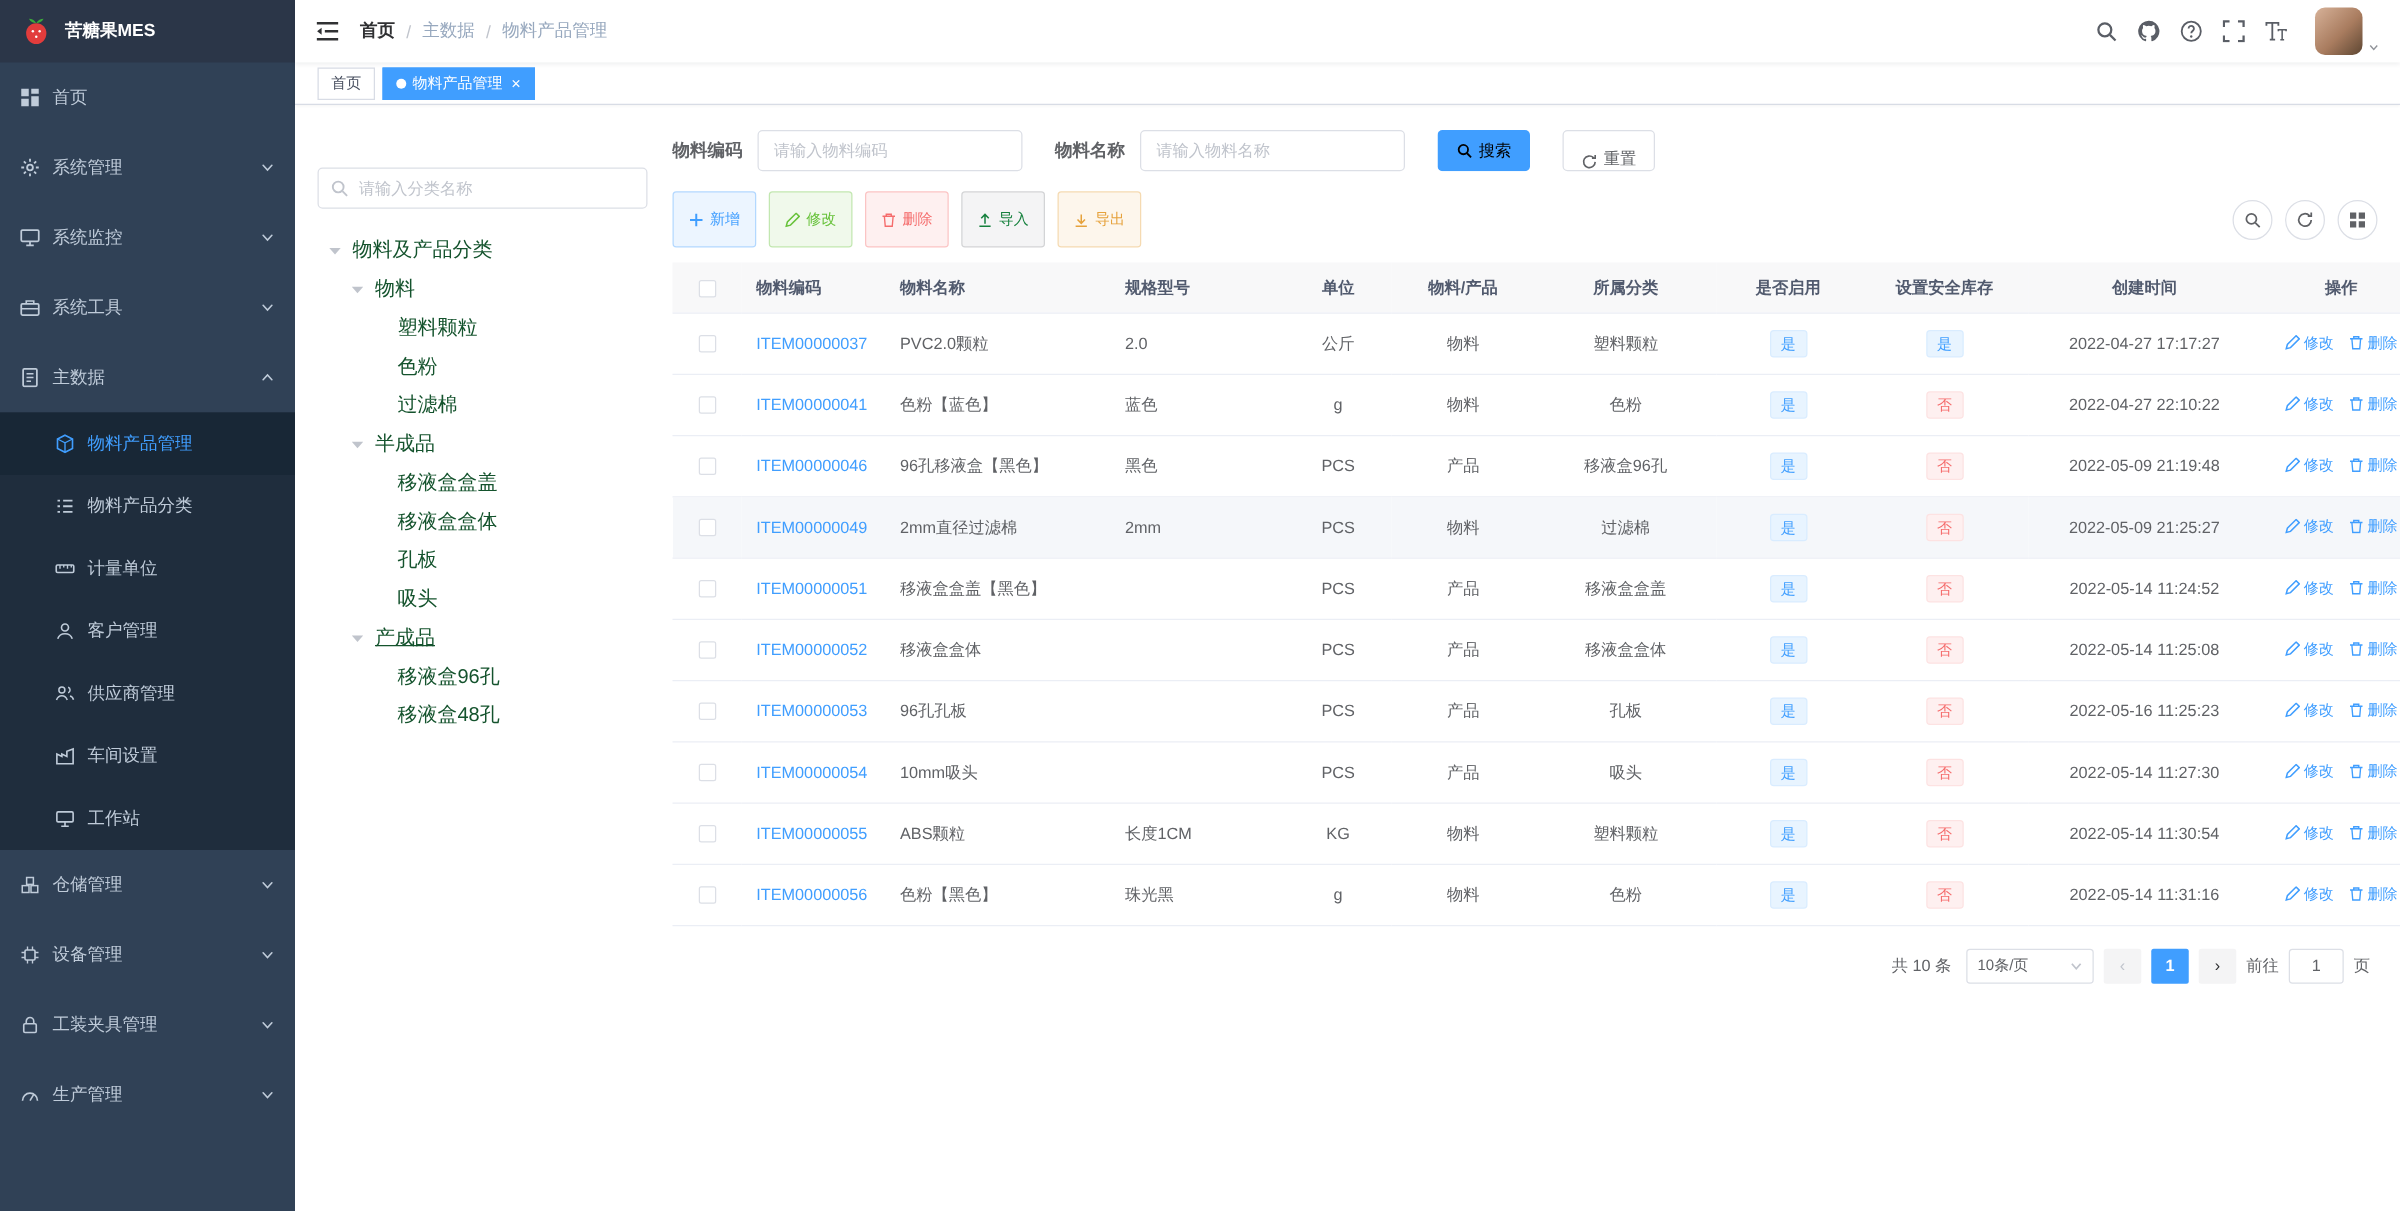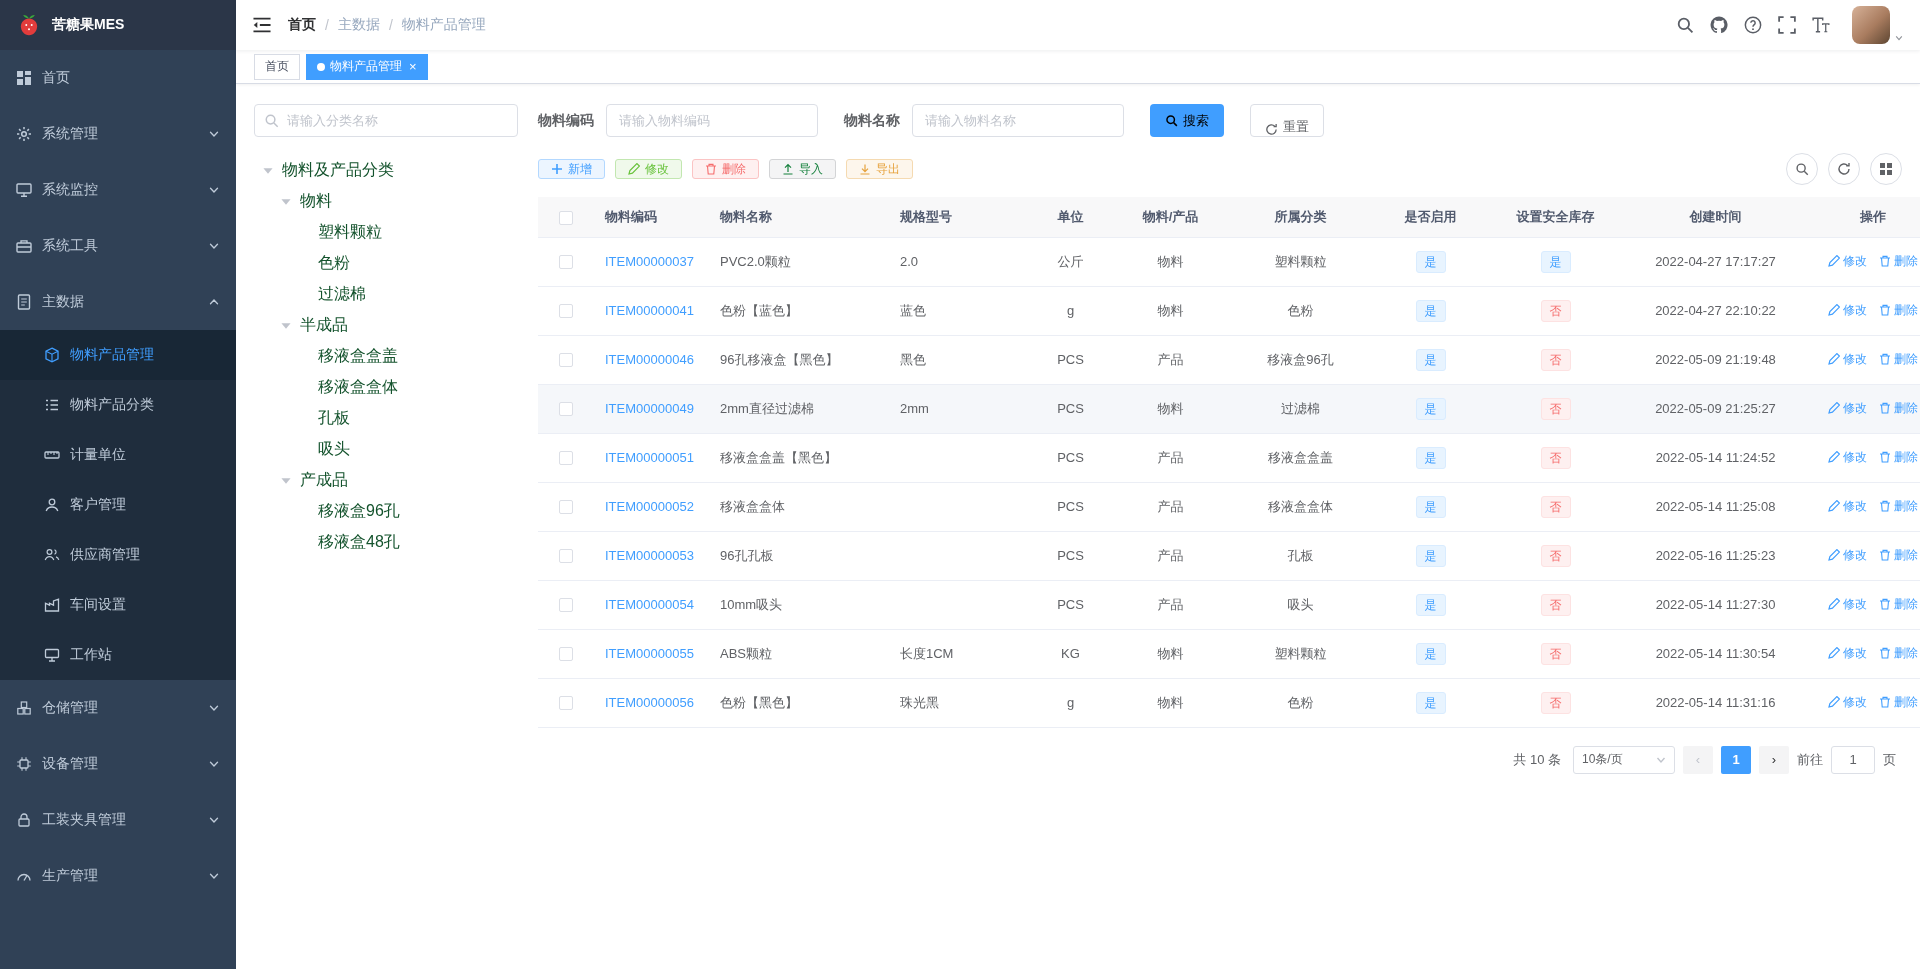--- a/index.html
+++ b/index.html
@@ -46,21 +46,21 @@
   .tag { height:26px; display:inline-flex; align-items:center; gap:5px; padding:0 10px; font-size:12px;
     border:1px solid #d8dce5; background:#fff; color:#495060; cursor:pointer; }
   .tag.active { background:#409eff; border-color:#409eff; color:#fff; }
   .tag-dot { width:8px; height:8px; border-radius:50%; background:#fff; }
   .tag-close { font-size:13px; line-height:1; margin-left:2px; cursor:pointer; }
 
   
   .content { flex:1; display:flex; gap:20px; padding:20px 18px; background:#fff; overflow:hidden; }
 
   .tree-panel { width:264px; flex-shrink:0; }
-  .tree-search { position:relative; }
+  .tree-search { position:relative;margin-top:30px; }
   .tree-search .icon { position:absolute; left:10px; top:9px; width:15px; height:15px; color:#c0c4cc; }
   .tree-search input { width:100%; height:33px; border:1px solid #dcdfe6; border-radius:4px;
     padding:0 10px 0 32px; font-size:13px; color:#606266; outline:none; }
   input::placeholder { color:#c0c4cc; }
   .tree { margin-top:18px; font-size:16px; color:#14532d; }
   .tree-node { height:31px; display:flex; align-items:center; gap:4px; cursor:pointer; }
   .tree-caret { width:16px; height:12px; display:inline-flex; color:#c0c4cc; flex-shrink:0; }
   .tree-caret svg { width:12px; height:12px; }
 
   .table-panel { flex:1; min-width:0; display:flex; flex-direction:column; }
@@ -69,21 +69,21 @@
   .filter-label { font-size:14px; font-weight:700; color:#606266; margin-right:12px; white-space:nowrap; }
   .filter-input { width:212px; height:33px; border:1px solid #dcdfe6; border-radius:4px; padding:0 12px;
     font-size:13px; color:#606266; outline:none; margin-right:26px; }
   .btn { height:33px; padding:0 14px; border-radius:4px; font-size:13px; display:inline-flex; align-items:center;
     gap:5px; cursor:pointer; border:1px solid transparent; background:#fff; }
   .btn .icon { width:13px; height:13px; }
   .btn-primary { background:#409eff; color:#000000; margin-right:26px; }
   .btn-default { border-color:#dcdfe6; color:#606266;align-items:flex-end; }
 
   .toolbar { display:flex; align-items:center; gap:10px; margin-bottom:12px; }
-  .btn-mini { height:20px; padding:6px 12px; border-radius:3px; font-size:12px; display:inline-flex;
+  .btn-mini { height:45px; padding:6px 12px; border-radius:3px; font-size:12px; display:inline-flex;
     align-items:center; gap:5px; cursor:pointer;justify-content:flex-end; }
   .btn-mini .icon { width:12px; height:12px; }
   .plain-primary { color:#409eff; background:#ecf5ff; border:1px solid #b3d8ff; }
   .plain-success { color:#67c23a; background:#f0f9eb; border:1px solid #c2e7b0; }
   .plain-danger  { color:#f56c6c; background:#fef0f0; border:1px solid #fbc4c4; }
   .plain-info    { color:#15803d; background:#f4f4f5; border:1px solid #d3d4d6; }
   .plain-warning { color:#e6a23c; background:#fdf6ec; border:1px solid #f5dab1; }
   .toolbar-right { margin-left:auto; display:flex; gap:10px; }
   .circle-btn { width:32px; height:32px; border-radius:50%; border:1px solid #dcdfe6; background:#fff;
     display:inline-flex; align-items:center; justify-content:center; color:#606266; cursor:pointer; }
@@ -456,21 +456,21 @@
               <span>移液盒盒体</span>
             </div>
             <div class="tree-node" style="padding-left: 44px;">
               <span class="tree-caret"></span>
               <span>孔板</span>
             </div>
             <div class="tree-node" style="padding-left: 44px;">
               <span class="tree-caret"></span>
               <span>吸头</span>
             </div>
-            <div class="tree-node" style="padding-left: 26px;">
+            <div class="tree-node" style="padding-left: 26px; text-decoration: underline;">
               <span class="tree-caret">
                 <svg viewBox="0 0 10 10">
                   <path d="M1.2 2.8l3.8 4.4 3.8-4.4z" fill="currentColor"></path>
                 </svg>
               </span>
               <span>产成品</span>
             </div>
             <div class="tree-node" style="padding-left: 44px;">
               <span class="tree-caret"></span>
               <span>移液盒96孔</span>

